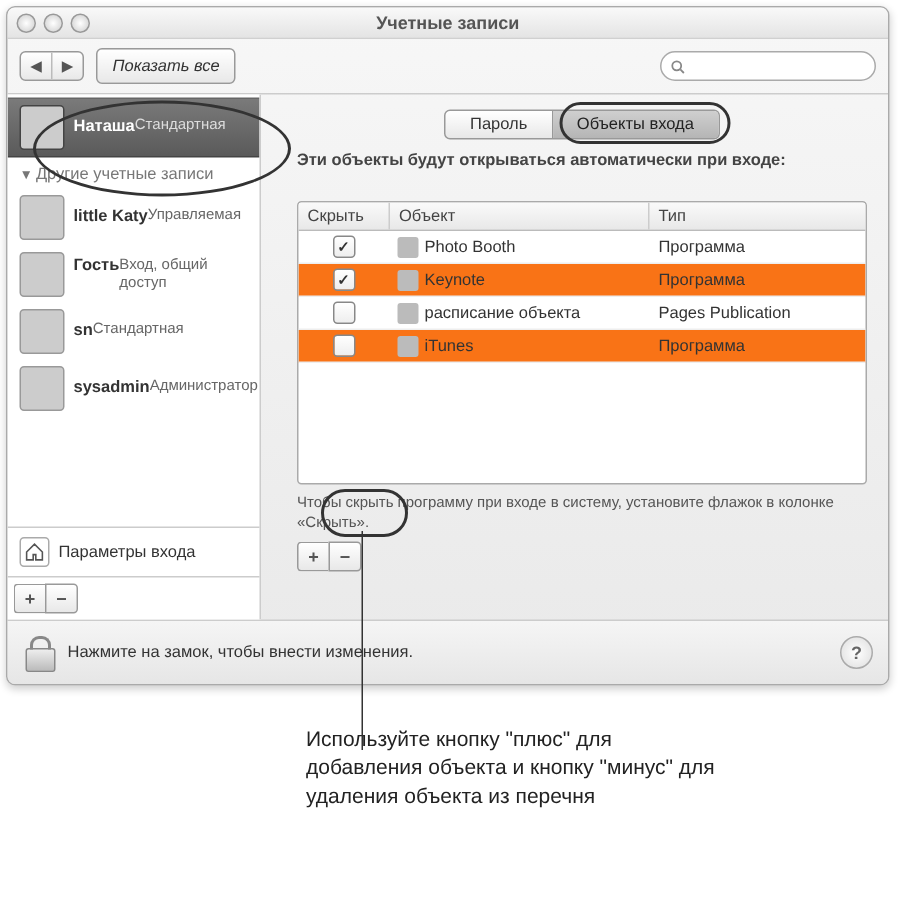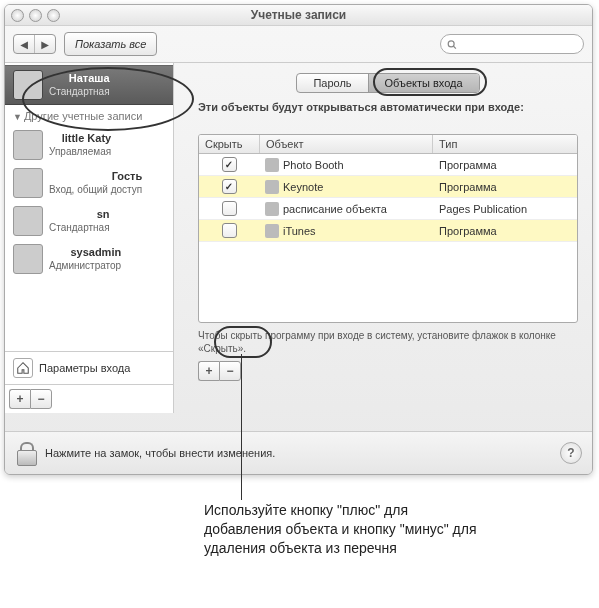--- a/index.html
+++ b/index.html
@@ -120,21 +120,21 @@
     border-bottom:1px solid #444;
   }
   .acct-avatar {
     width:28px;height:28px;
     background:#ccc;
     border:1px solid #999;
     border-radius:3px;
     flex-shrink:0;
   }
   .acct.selected .acct-avatar { border-color:#444; }
-  .acct-lines { display:flex;flex-direction:column;line-height:1.2;align-items:flex-end; }
+  .acct-lines { display:flex;flex-direction:row;line-height:1.2; }
   .acct-name { font-weight:bold; font-size:11px; }
   .acct-role { font-size:10px; color:#666; }
   .acct.selected .acct-role { color:#ddd; }
   .disclosure { font-size:9px;color:#777;margin-right:2px; }
   .login-options {
     border-top:1px solid #ccc;
     padding:6px 8px;
     display:flex;align-items:center;gap:6px;
     cursor:pointer;
   }
@@ -207,21 +207,21 @@
   .thead div:last-child {border-right:none;}
   .col-hide{width:48px;flex-shrink:0;}
   .col-obj{flex:1;}
   .col-type{width:132px;flex-shrink:0;}
   .trow {
     display:flex;
     border-bottom:1px solid #eee;
     font-size:11px;
     align-items:center;
   }
-  .trow.alt { background:#fef9c3; }
+  .trow.alt { background:#f97316; }
   .trow > div { padding:3px 6px; display:flex;align-items:center;gap:4px; }
   .cb {
     width:13px;height:13px;
     border:1px solid #888;
     border-radius:3px;
     background:linear-gradient(#fff,#eee);
     display:flex;align-items:center;justify-content:center;
     margin:0 auto;
   }
   .cb.checked::after {
@@ -235,21 +235,20 @@
   .empty-rows {height:80px;}
   .hint {
     font-size:10px;color:#555;margin-top:6px;line-height:1.3;
   }
   .main .plusminus-row {border-top:none;padding:6px 0;}
   .lockbar {
     display:flex;align-items:center;gap:8px;
     padding:8px 10px;
     border-top:1px solid #ccc;
     background:linear-gradient(#f5f5f5,#e6e6e6);
-    margin-top:18px;
   }
   .lock-ico {
     width:22px;height:26px;
     position:relative;
   }
   .lock-ico .body {
     position:absolute;bottom:0;left:2px;width:18px;height:14px;
     background:linear-gradient(#eee,#bbb);border:1px solid #888;border-radius:2px;
   }
   .lock-ico .sh {

